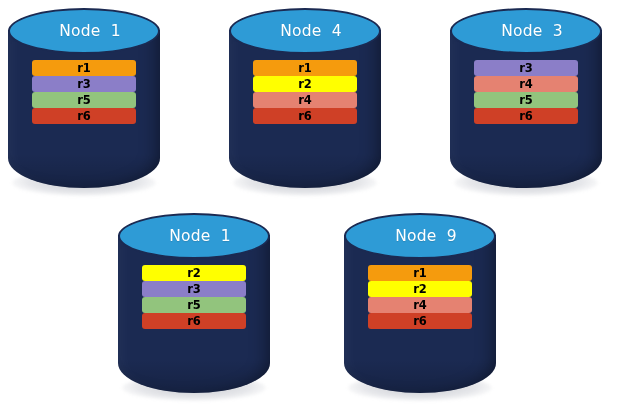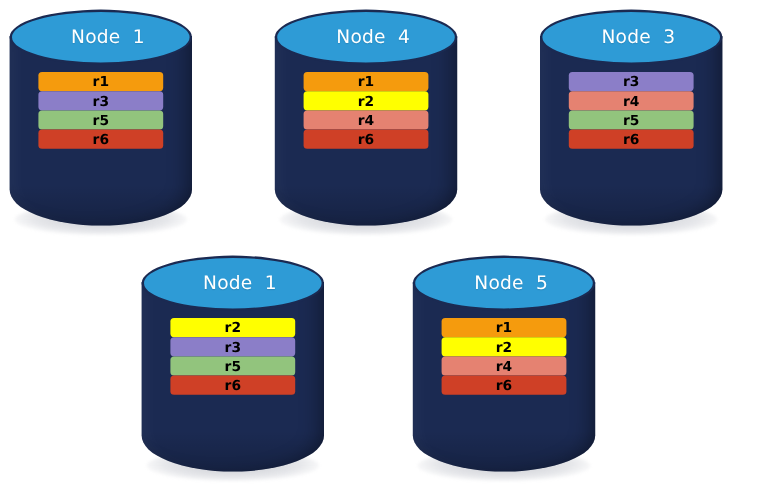--- a/index.html
+++ b/index.html
@@ -176,21 +176,21 @@
         <div class="replica" style="background: rgb(255, 255, 0); color: rgb(0, 0, 0);">r2</div>
         <div class="replica" style="background: rgb(139, 126, 200); color: rgb(0, 0, 0);">r3</div>
         <div class="replica" style="background: rgb(146, 196, 125); color: rgb(0, 0, 0);">r5</div>
         <div class="replica" style="background: rgb(207, 64, 38); color: rgb(0, 0, 0);">r6</div>
       </div>
     </div>
     <div class="node" style="left: 344px; top: 213px;">
       <div class="node-shadow"></div>
       <div class="node-body" style="background: rgb(27, 42, 82);"></div>
       <div class="node-top" style="background: rgb(46, 155, 214);"></div>
-      <div class="node-label" style="color: rgb(255, 255, 255);">Node  5</div>
+      <div class="node-label" style="color: rgb(255, 255, 255);">Node  9</div>
       <div class="replica-list">
         <div class="replica" style="background: rgb(245, 155, 13); color: rgb(0, 0, 0);">r1</div>
         <div class="replica" style="background: rgb(255, 255, 0); color: rgb(0, 0, 0);">r2</div>
         <div class="replica" style="background: rgb(229, 130, 113); color: rgb(0, 0, 0);">r4</div>
         <div class="replica" style="background: rgb(207, 64, 38); color: rgb(0, 0, 0);">r6</div>
       </div>
     </div>
   </div>
 
 </body></html>

